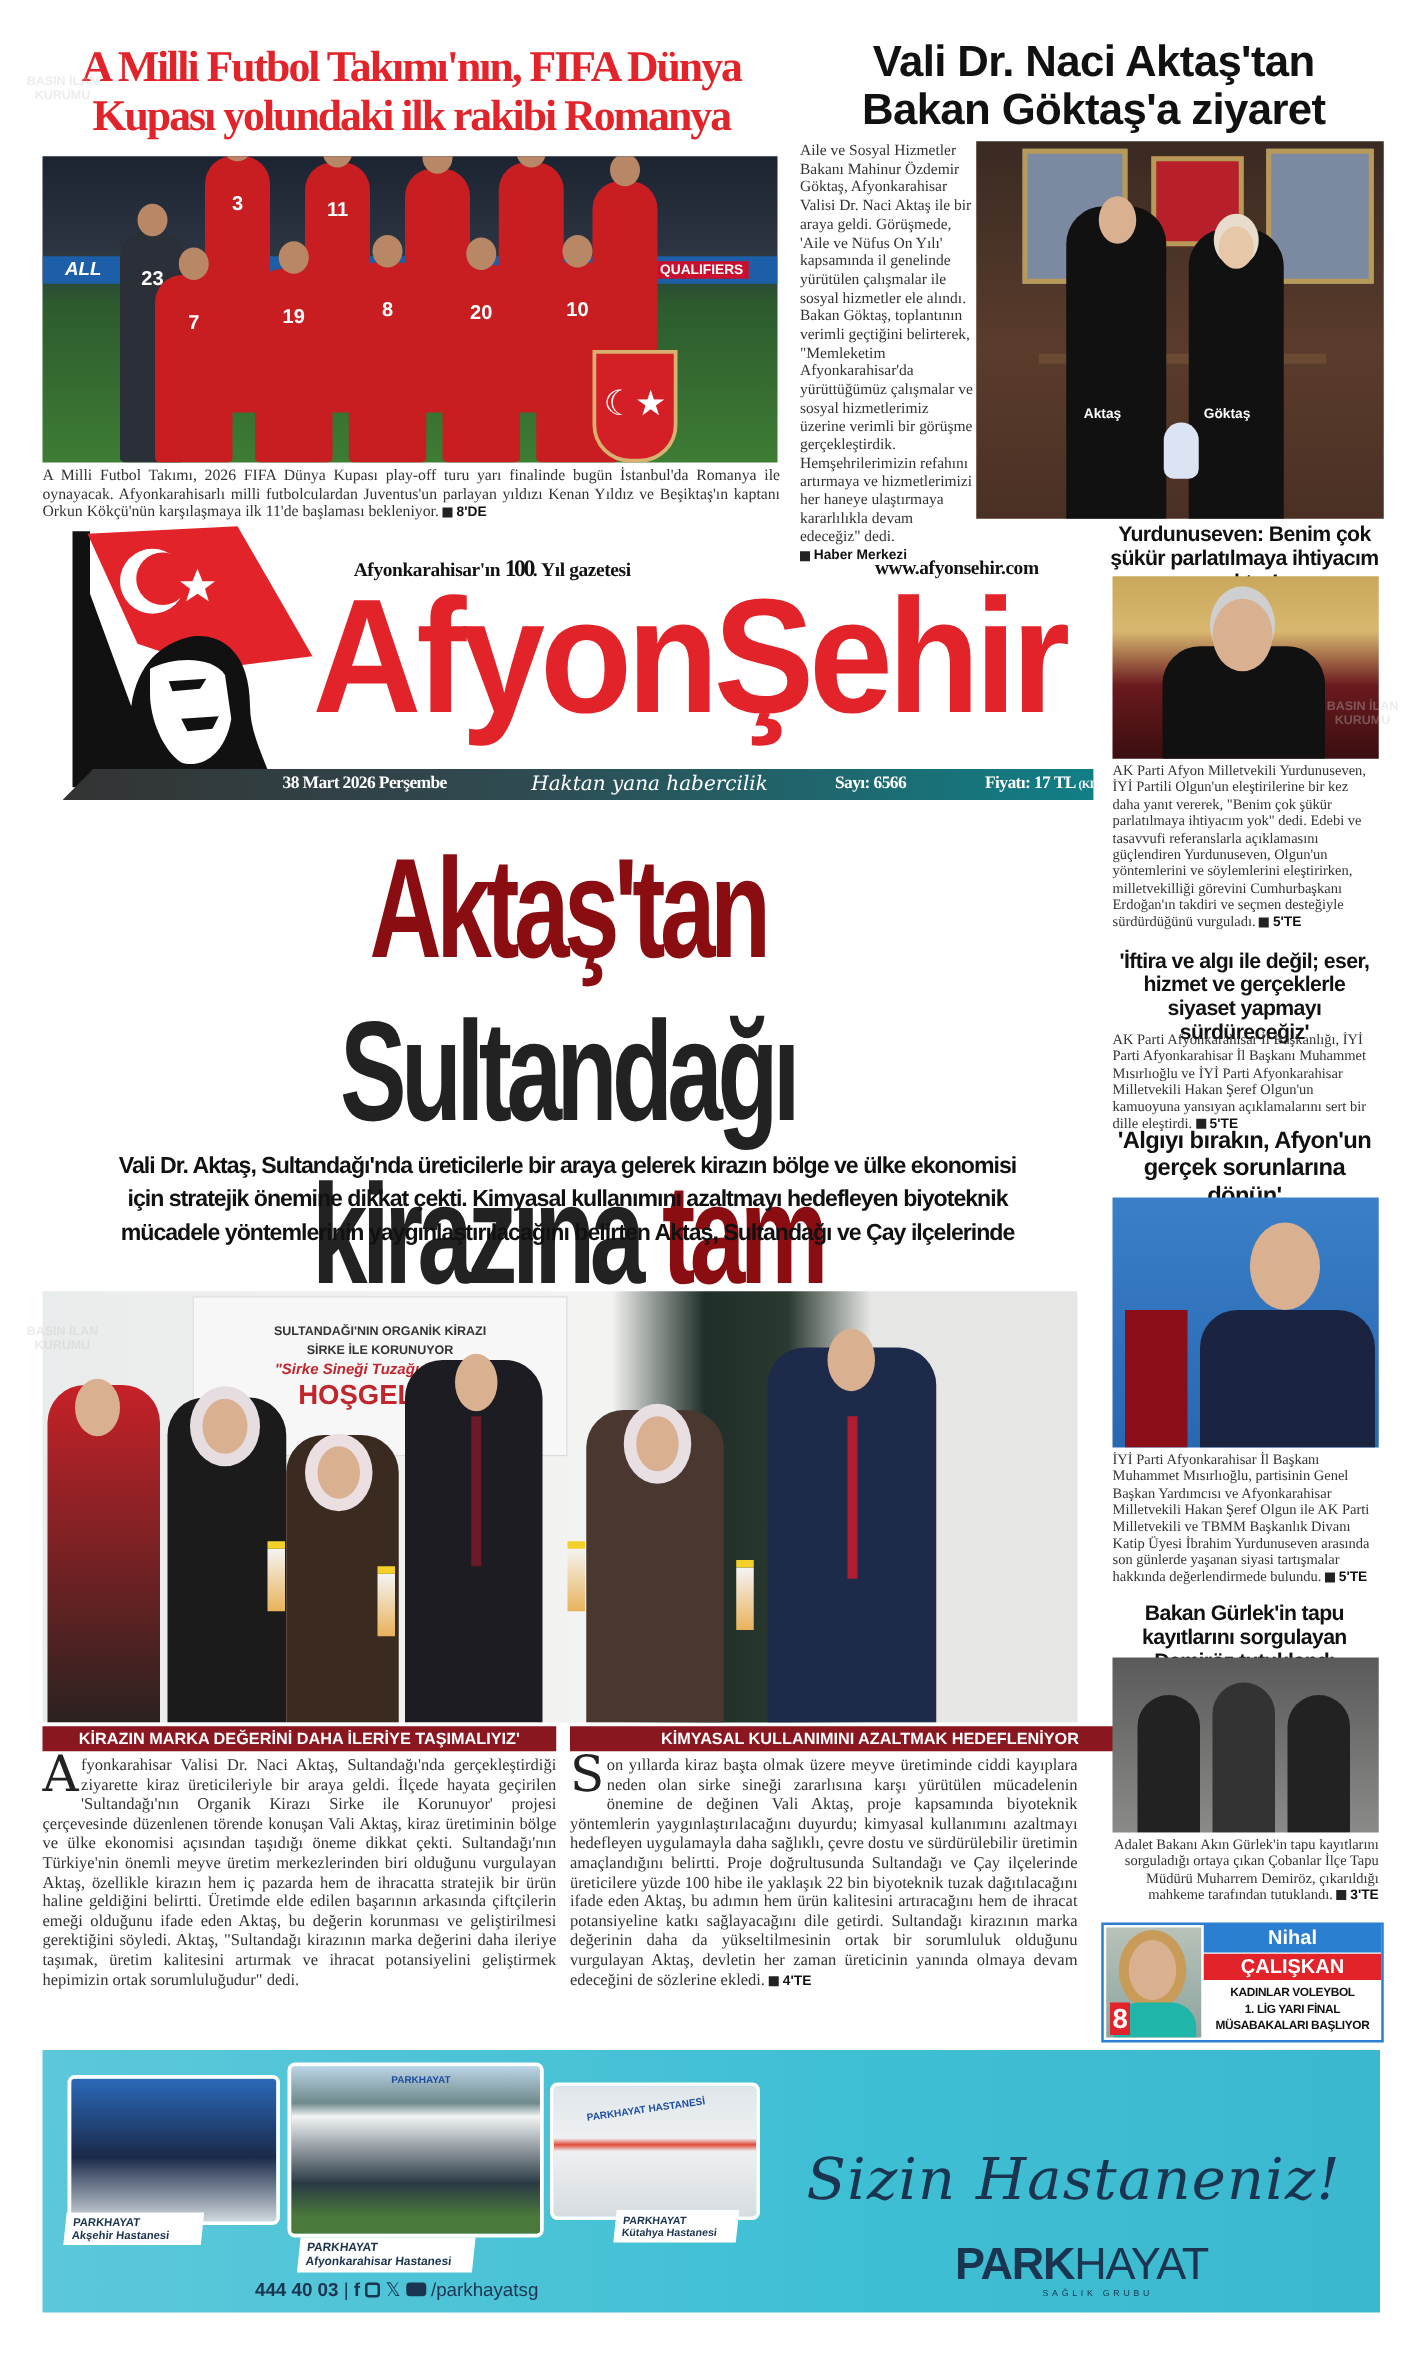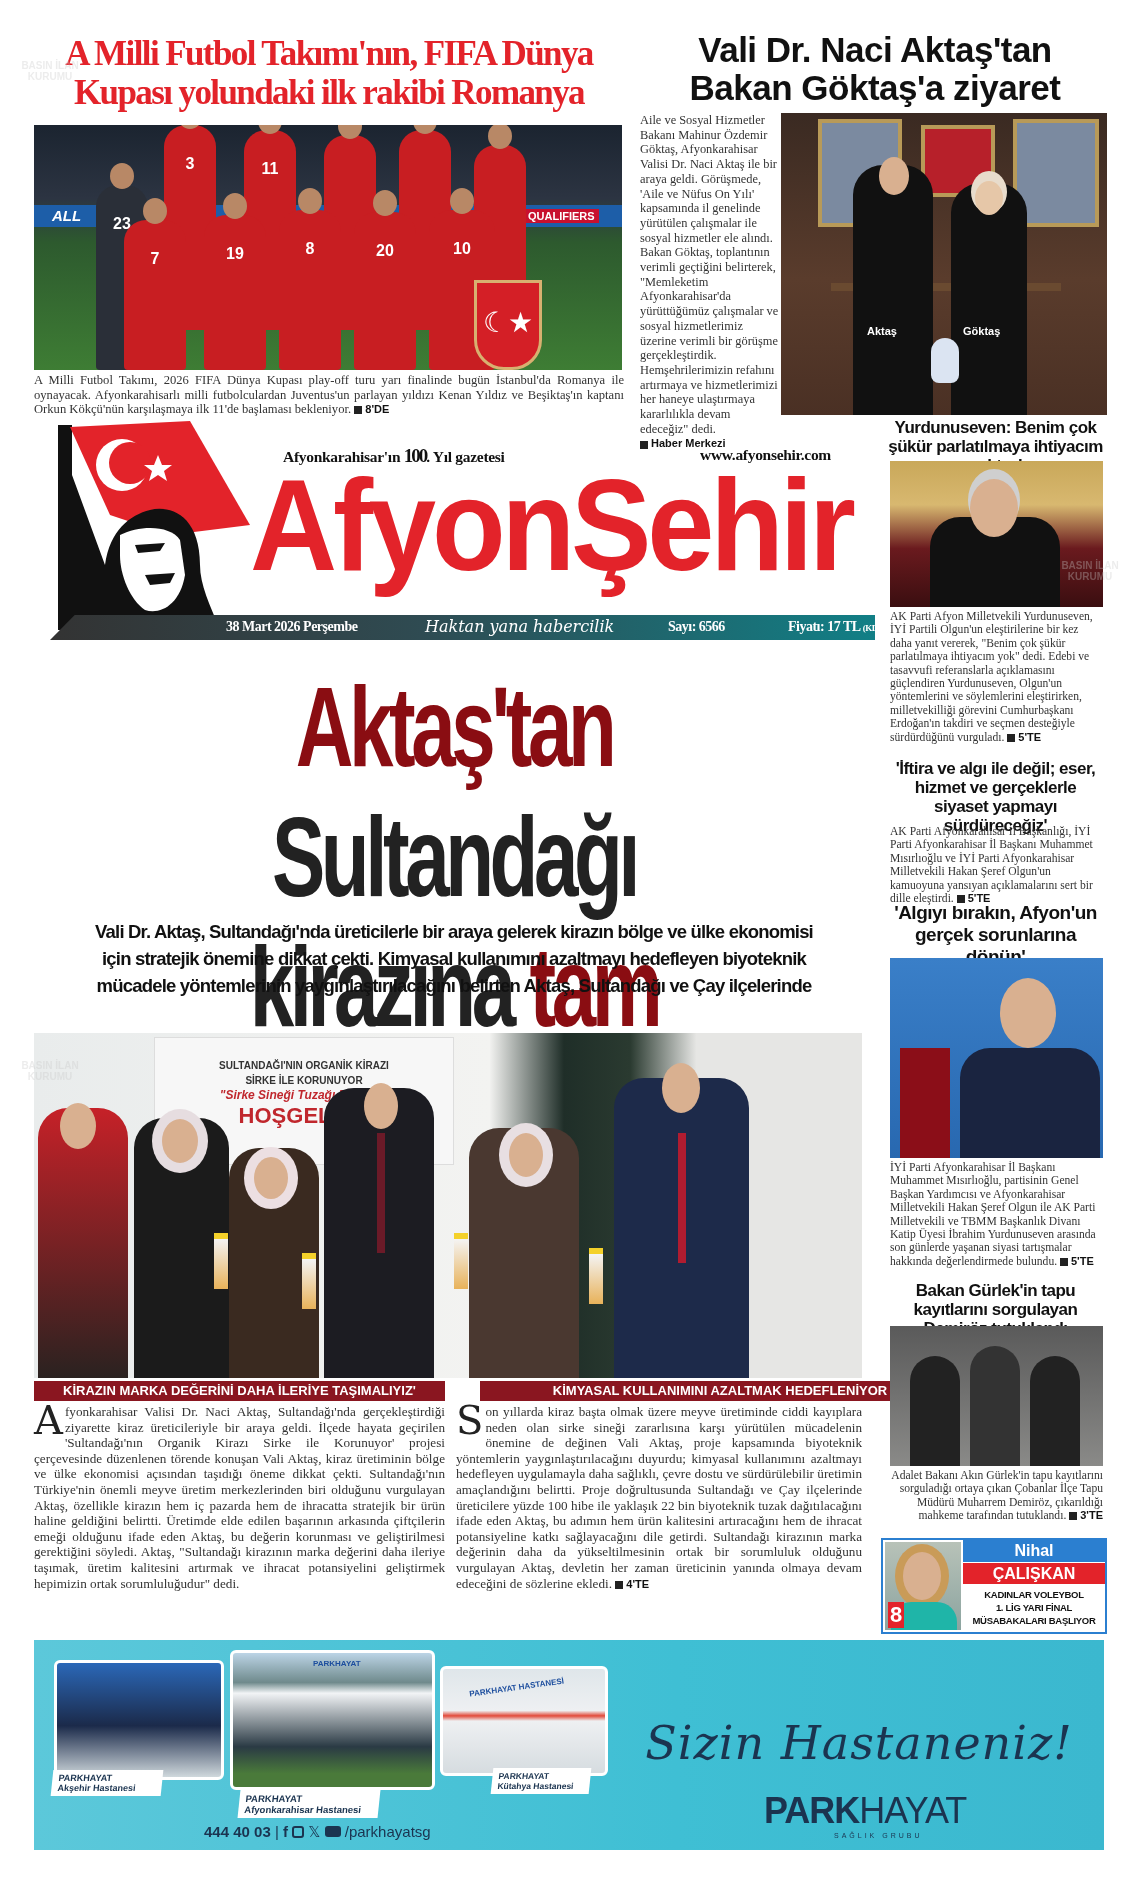--- a/index.html
+++ b/index.html
@@ -186,21 +186,21 @@
     <div class="abs" style="left:555px;top:215px;width:14px;height:56px;background:linear-gradient(#f4f4f4,#e8b25a);border-top:6px solid #f4d12a"></div>
   </div>
 
   <div>
     <div class="abs ribbon" style="left:34px;top:1381px;width:411px">KİRAZIN MARKA DEĞERİNİ DAHA İLERİYE TAŞIMALIYIZ'</div>
     <p class="abs body-text" style="left:34px;top:1404px;width:411px">
       <span class="dropcap">A</span><span>fyonkarahisar Valisi Dr. Naci Aktaş, Sultandağı'nda gerçekleştirdiği ziyarette kiraz üreticileriyle bir araya geldi. İlçede hayata geçirilen 'Sultandağı'nın Organik Kirazı Sirke ile Korunuyor' projesi çerçevesinde düzenlenen törende konuşan Vali Aktaş, kiraz üretiminin bölge ve ülke ekonomisi açısından taşıdığı öneme dikkat çekti. Sultandağı'nın Türkiye'nin önemli meyve üretim merkezlerinden biri olduğunu vurgulayan Aktaş, özellikle kirazın hem iç pazarda hem de ihracatta stratejik bir ürün haline geldiğini belirtti. Üretimde elde edilen başarının arkasında çiftçilerin emeği olduğunu ifade eden Aktaş, bu değerin korunması ve geliştirilmesi gerektiğini söyledi. Aktaş, "Sultandağı kirazının marka değerini daha ileriye taşımak, üretim kalitesini artırmak ve ihracat potansiyelini geliştirmek hepimizin ortak sorumluluğudur" dedi.</span>
     </p>
   </div>
   <div>
-    <div class="abs ribbon" style="left:480px;top:1381px;width:480px">KİMYASAL KULLANIMINI AZALTMAK HEDEFLENİYOR</div>
+    <div class="abs ribbon" style="left:456px;top:1381px;width:480px">KİMYASAL KULLANIMINI AZALTMAK HEDEFLENİYOR</div>
     <p class="abs body-text" style="left:456px;top:1404px;width:406px">
       <span class="dropcap">S</span><span>on yıllarda kiraz başta olmak üzere meyve üretiminde ciddi kayıplara neden olan sirke sineği zararlısına karşı yürütülen mücadelenin önemine de değinen Vali Aktaş, proje kapsamında biyoteknik yöntemlerin yaygınlaştırılacağını duyurdu; kimyasal kullanımını azaltmayı hedefleyen uygulamayla daha sağlıklı, çevre dostu ve sürdürülebilir üretimin amaçlandığını belirtti. Proje doğrultusunda Sultandağı ve Çay ilçelerinde üreticilere yüzde 100 hibe ile yaklaşık 22 bin biyoteknik tuzak dağıtılacağını ifade eden Aktaş, bu adımın hem ürün kalitesini artıracağını hem de ihracat potansiyeline katkı sağlayacağını dile getirdi. Sultandağı kirazının marka değerinin daha da yükseltilmesinin ortak bir sorumluluk olduğunu vurgulayan Aktaş, devletin her zaman üreticinin yanında olmaya devam edeceğini de sözlerine ekledi.</span>
       <span class="more">4'TE</span>
     </p>
   </div>
 </section>
 
 <aside>
   <article>
     <h2 class="abs side-h" style="left:888px;top:418px;width:215px">Yurdunuseven: Benim çok şükür parlatılmaya ihtiyacım yoktur!</h2>

